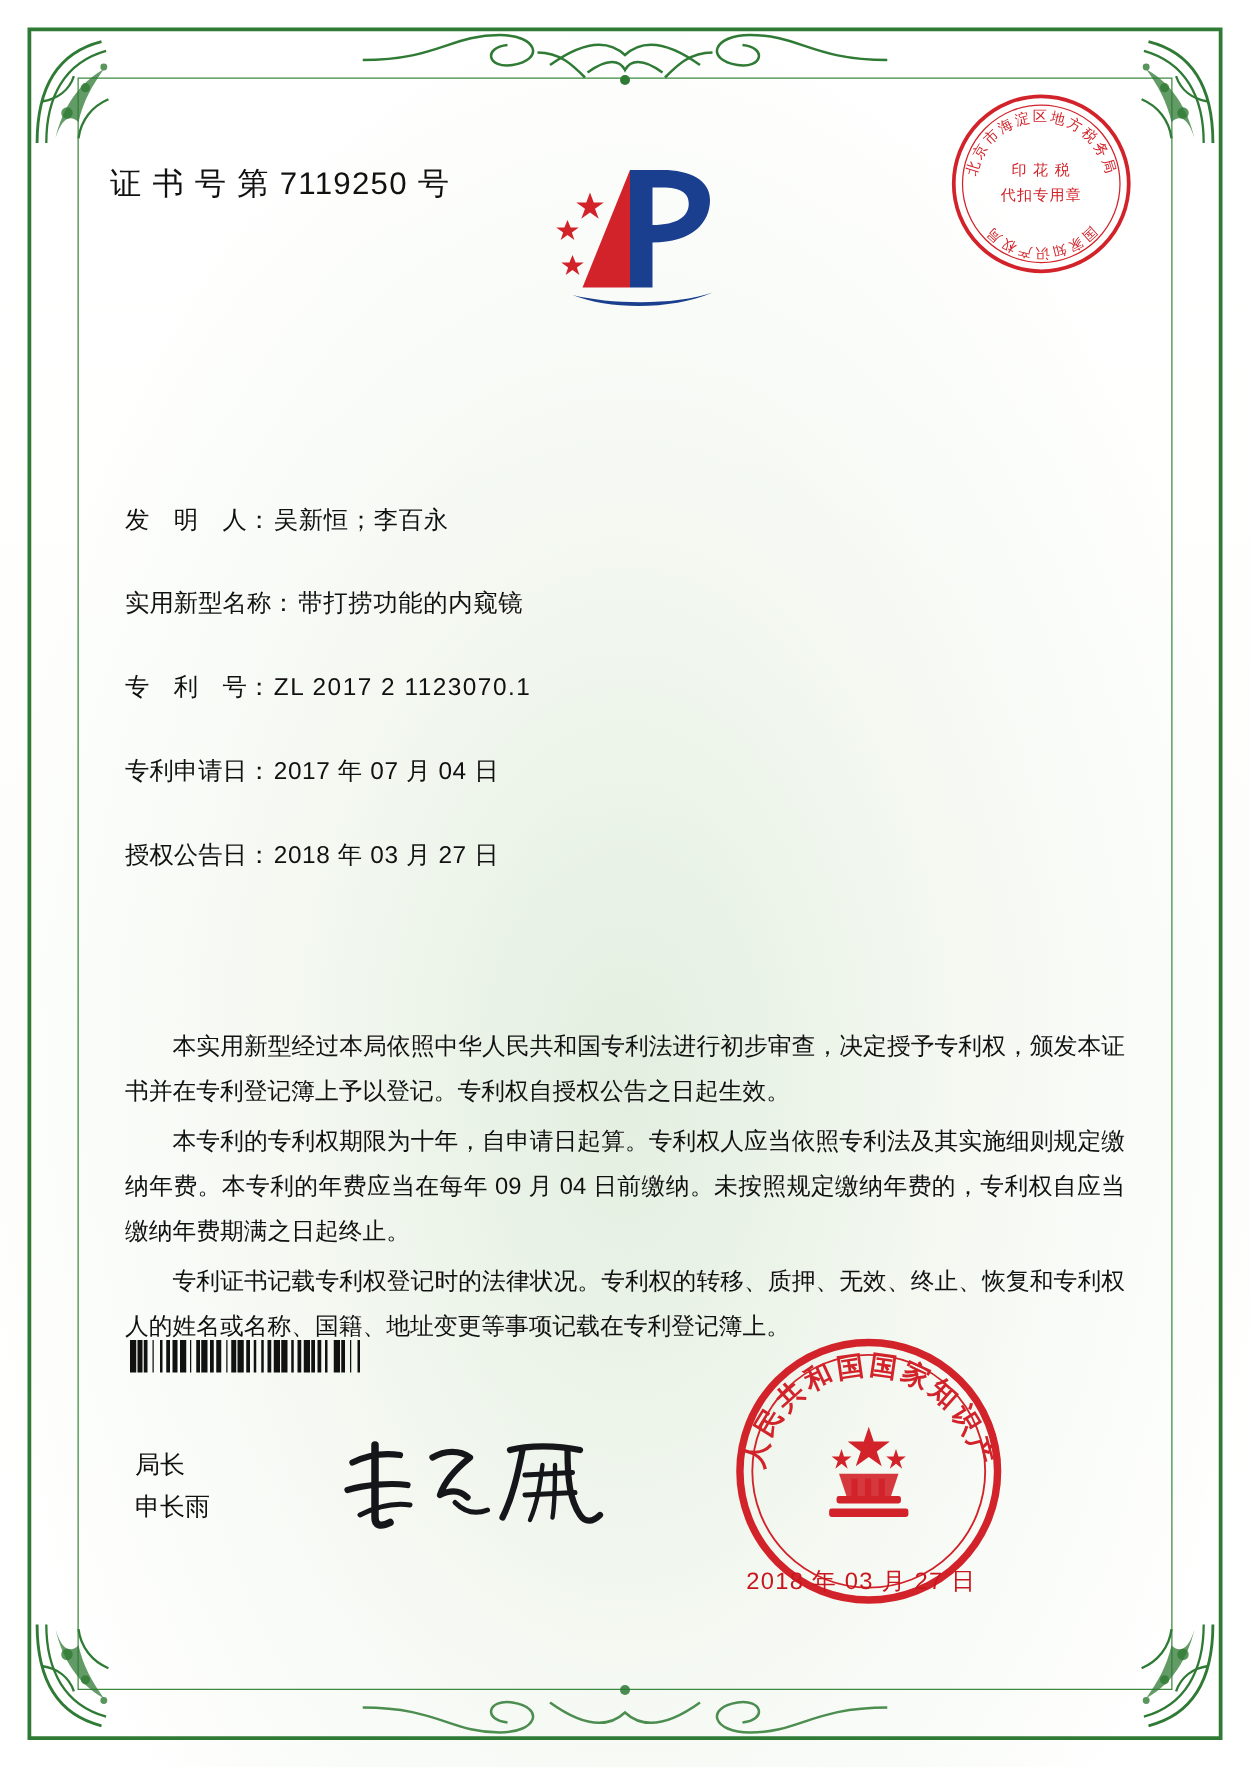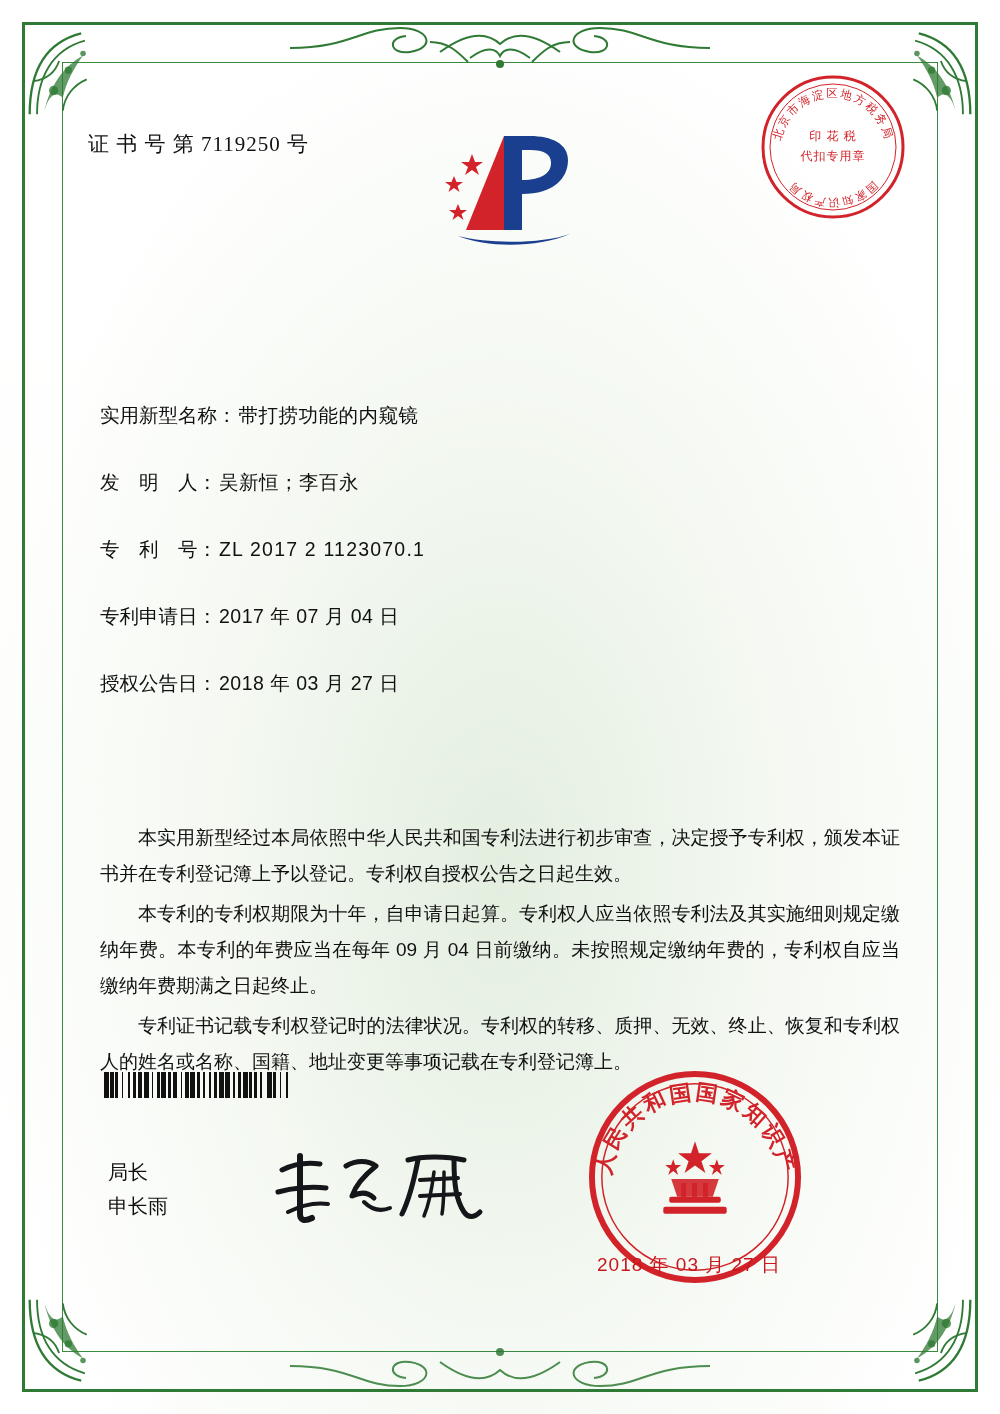--- a/index.html
+++ b/index.html
@@ -64,23 +64,23 @@
     color: #2f7a34;
     opacity: .85;
   }
   .bottom-flourish svg { width:100%; height:100%; display:block; }
 
   
   .cert-number {
     position: absolute;
     left: 88px;
     top: 130px;
-    font-size: 21px;
+    font-size: 25px;
     letter-spacing: 1px;
-    font-family: Liberation Serif, serif;
+    font-family: Liberation Sans, sans-serif;
     color: #111;
   }
   .logo {
     position: absolute;
     left: 418px;
     top: 118px;
     width: 170px;
     height: 135px;
   }
   .logo svg { width: 100%; height: 100%; display: block; }
@@ -330,26 +330,26 @@
         <textPath href="#arcBot" startOffset="50%" text-anchor="middle">国家知识产权局</textPath>
       </text>
       <text x="75" y="68" fill="#d2232a" font-size="12" text-anchor="middle" font-family="'Liberation Sans',sans-serif" letter-spacing="1">印 花 税</text>
       <text x="75" y="88" fill="#d2232a" font-size="12" text-anchor="middle" font-family="'Liberation Sans',sans-serif" letter-spacing="1">代扣专用章</text>
     </svg>
   </div>
 
 
   <div class="fields">
     <div class="field-row">
+      <span class="field-label">发　明　人：</span>
+      <span class="field-value">吴新恒；李百永</span>
+    </div>
+    <div class="field-row">
       <span class="field-label">实用新型名称：</span>
       <span class="field-value">带打捞功能的内窥镜</span>
-    </div>
-    <div class="field-row">
-      <span class="field-label">发　明　人：</span>
-      <span class="field-value">吴新恒；李百永</span>
     </div>
     <div class="field-row">
       <span class="field-label">专　利　号：</span>
       <span class="field-value mono-ish">ZL 2017 2 1123070.1</span>
     </div>
     <div class="field-row">
       <span class="field-label">专利申请日：</span>
       <span class="field-value">2017 年 07 月 04 日</span>
     </div>
     <div class="field-row">

